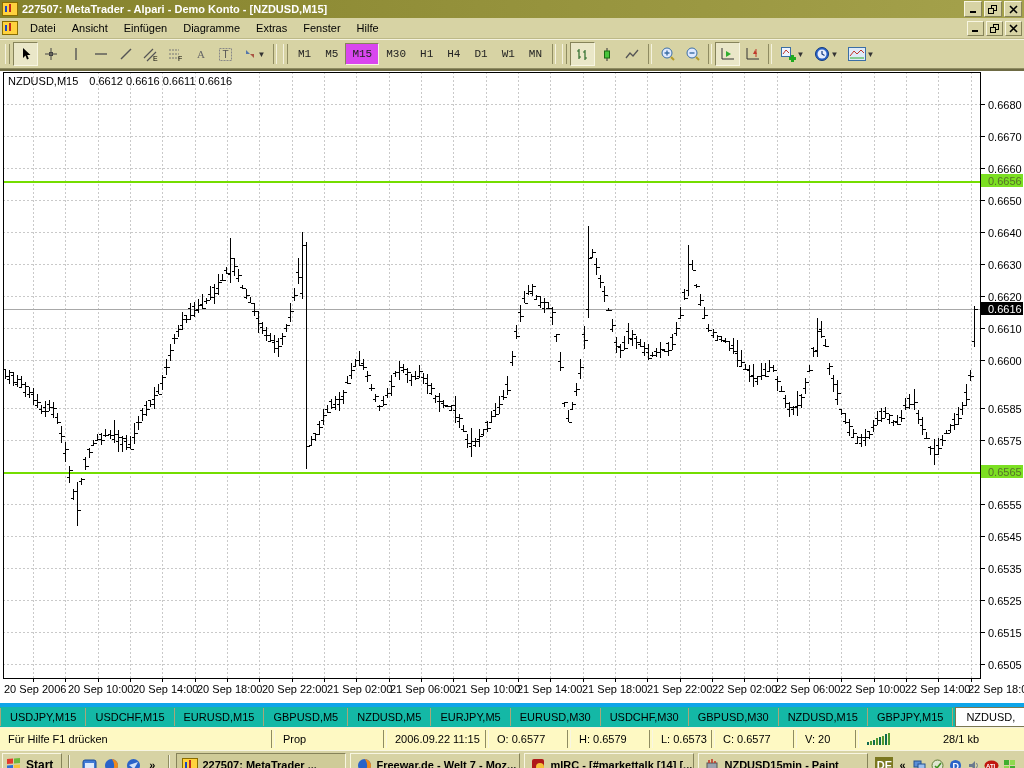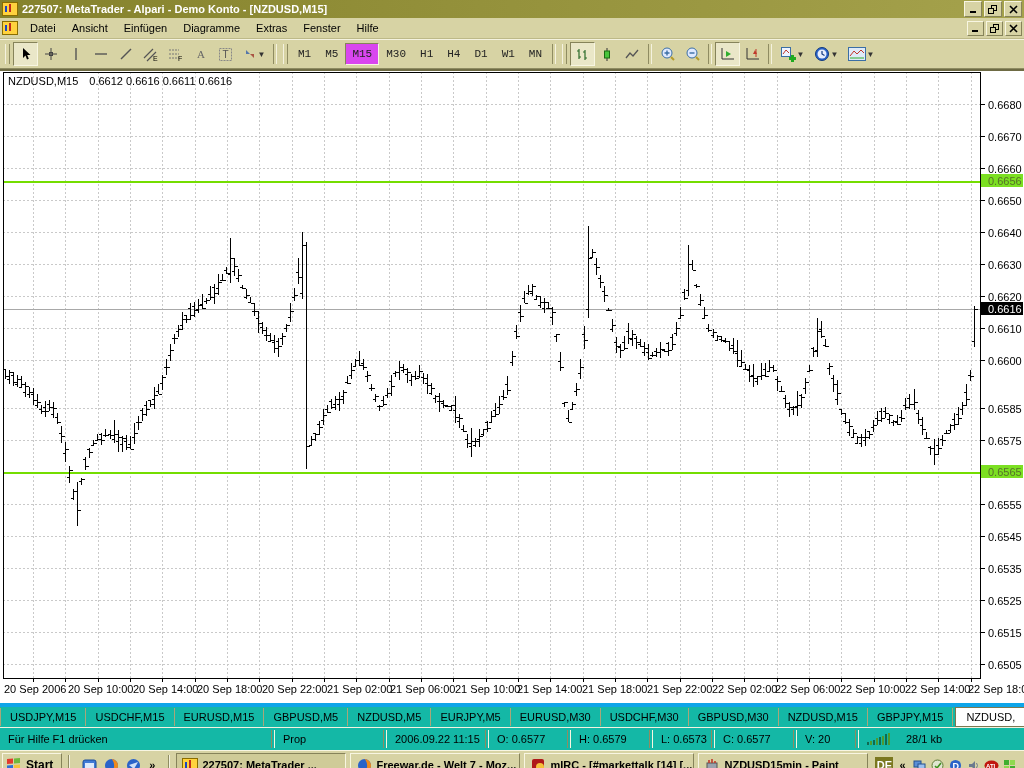--- a/index.html
+++ b/index.html
@@ -48,21 +48,21 @@
   
   .tabsbar{height:20px;background:#14b8a6;display:flex;align-items:center;
            border-top:4px solid #0ea5e9;text-align:right;}
   .tab{padding:2px 9px;border-right:1px solid #a9a679;height:14px;line-height:14px;
        white-space:nowrap;}
   .tab:first-child{border-left:1px solid #a9a679;}
   .tab.active{background:#fff;border:1px solid #7b7850;border-right-color:#7b7850;
               padding:2px 14px 2px 10px;margin-left:2px;}
 
   
-  .statusbar{height:22px;display:flex;align-items:center;background:#14b8a6;
+  .statusbar{height:22px;display:flex;align-items:center;background:#fef9c3;
              border-top:1px solid #f4f2df;}
   .sb-panel{height:16px;line-height:16px;padding:0 8px;white-space:nowrap;overflow:hidden;}
   .sb-sep{width:2px;height:18px;border-left:1px solid #8f8c62;border-right:1px solid #f8f6e2;}
   .traffic{display:flex;align-items:flex-end;gap:1px;height:12px;padding:0 8px;}
   .traffic i{display:block;width:2px;background:#0f6a52;}
   .traffic i:nth-child(even){background:#4f9a2e;}
 
   
   .taskbar{height:28px;background:#d7d3a4;border-top:1px solid #f8f6e2;display:flex;
            align-items:center;padding:0 2px;gap:3px;}
@@ -383,21 +383,21 @@
   <span class="traffic">
     <i style="height:3px"></i>
       <i style="height:4px"></i>
       <i style="height:5px"></i>
       <i style="height:7px"></i>
     <i style="height:8px"></i>
       <i style="height:9px"></i>
       <i style="height:11px"></i>
       <i style="height:12px"></i>
   </span>
-  <span class="sb-panel" style="width:110px;">28/1 kb</span>
+  <span class="sb-panel" style="width:110px;text-align:center">28/1 kb</span>
 </div>
 
 <div class="taskbar">
   <span class="startbtn b-out">
     <svg width="15" height="14">
         <rect x="0" y="1" width="6" height="5" fill="#e23a2e" transform="skewY(-4)"></rect>
         <rect x="7" y="1" width="6" height="5" fill="#6fb93c" transform="skewY(-4)"></rect>
         <rect x="0" y="7.5" width="6" height="5" fill="#2f6fd6" transform="skewY(-4)"></rect>
         <rect x="7" y="7.5" width="6" height="5" fill="#f5c23a" transform="skewY(-4)"></rect>
       </svg>

